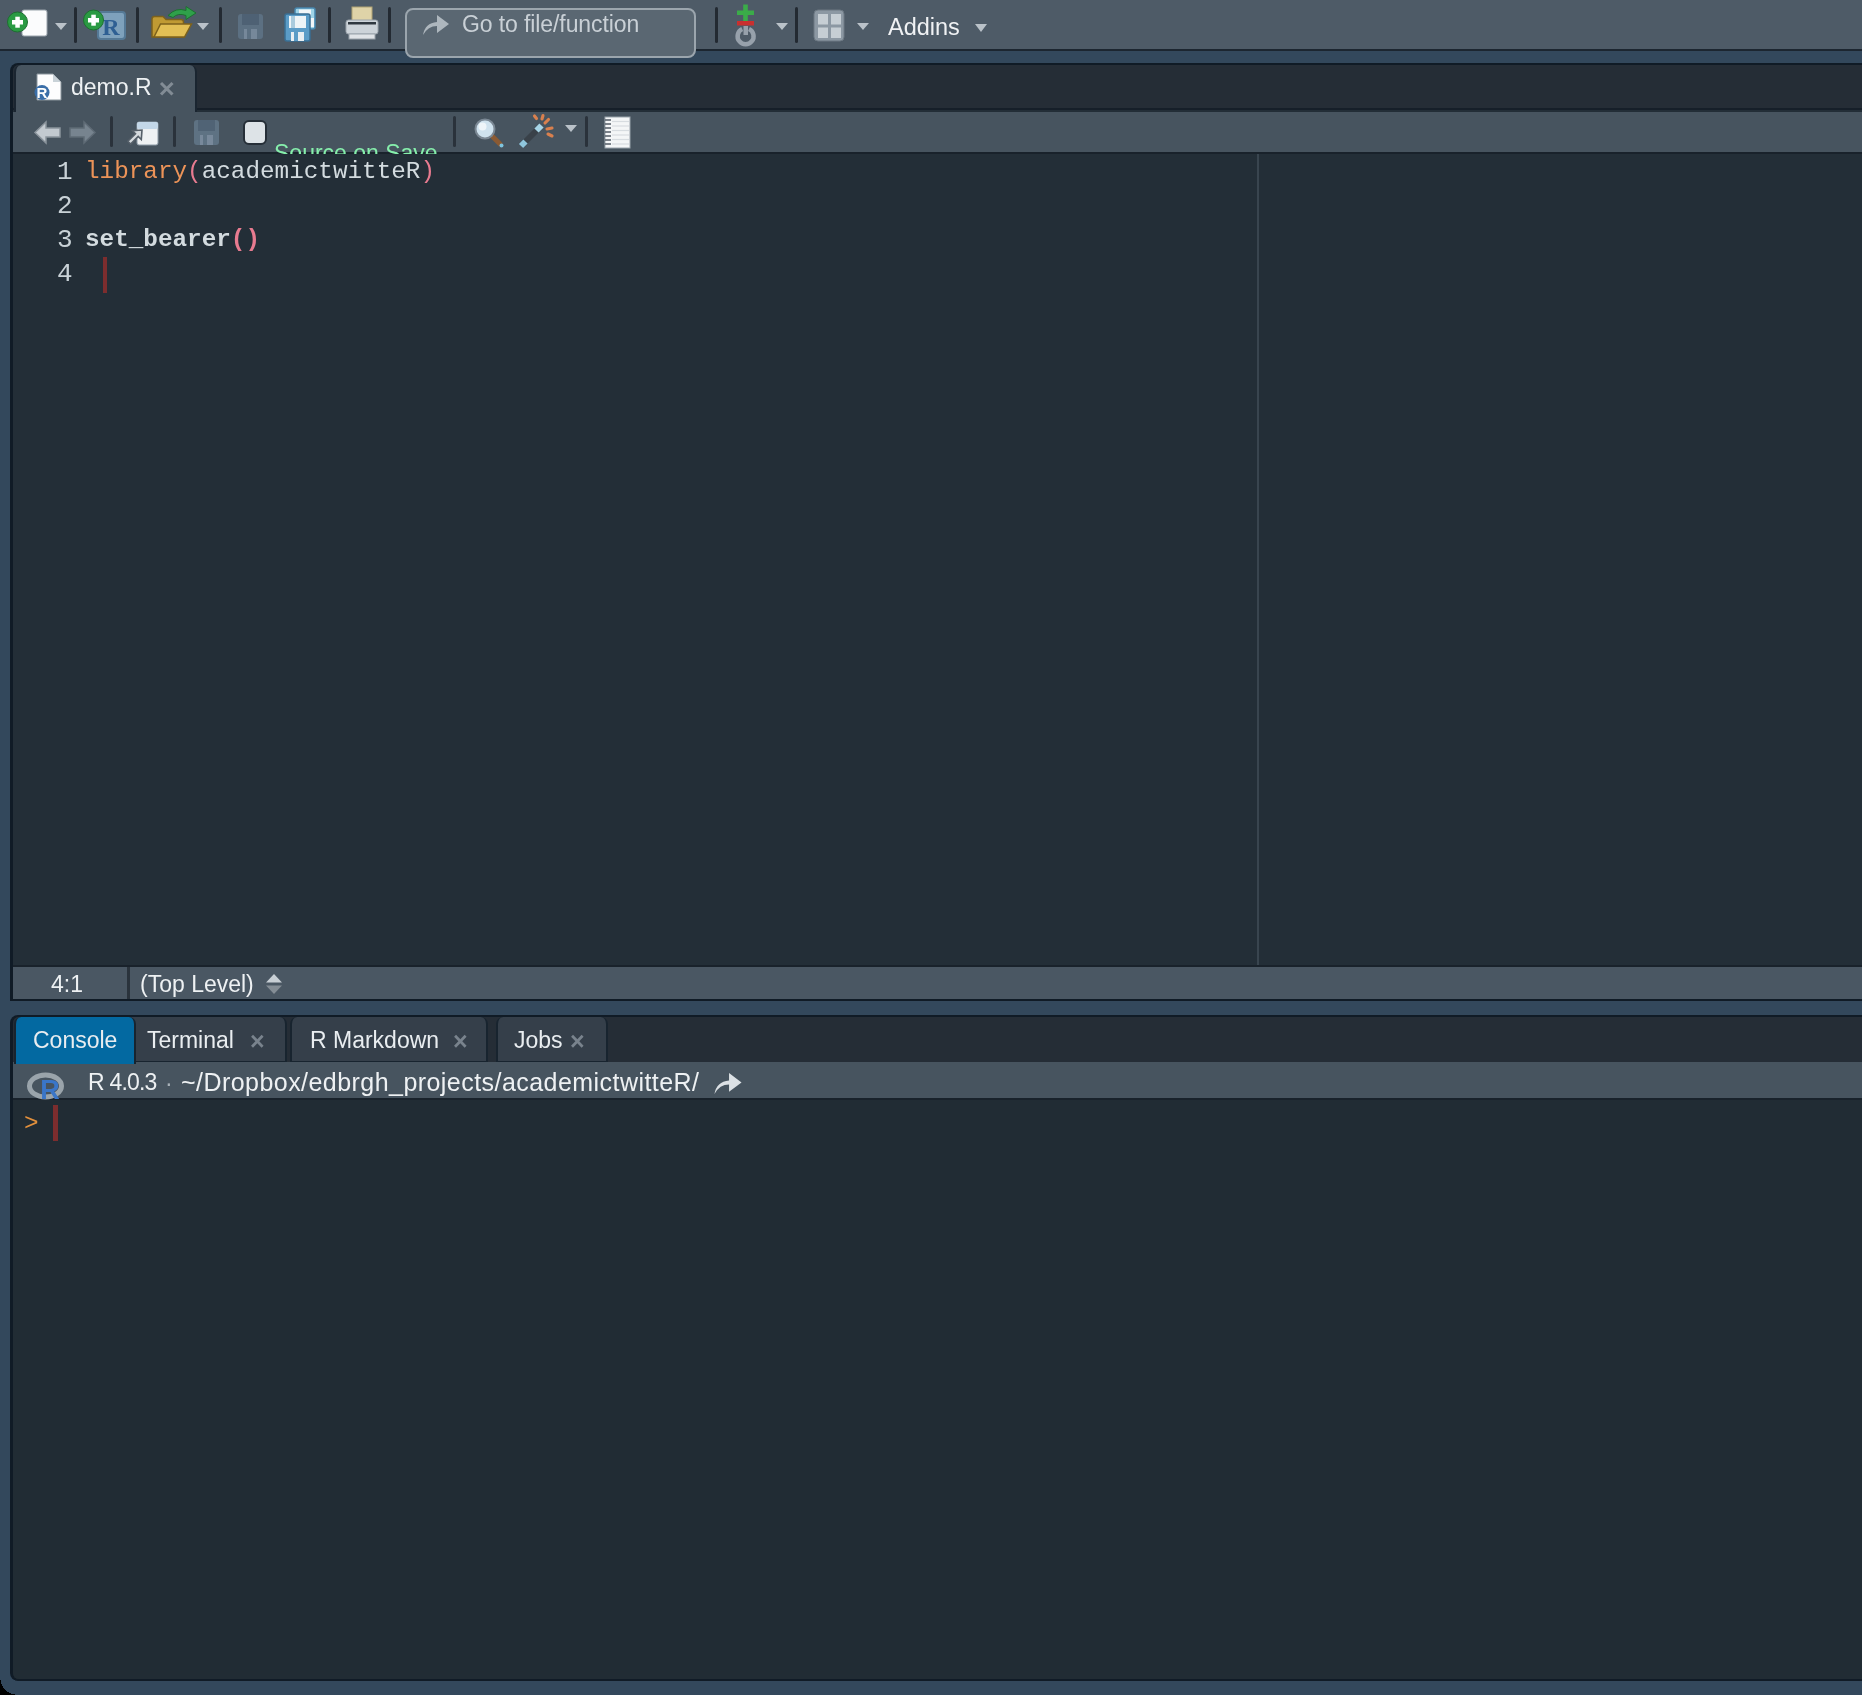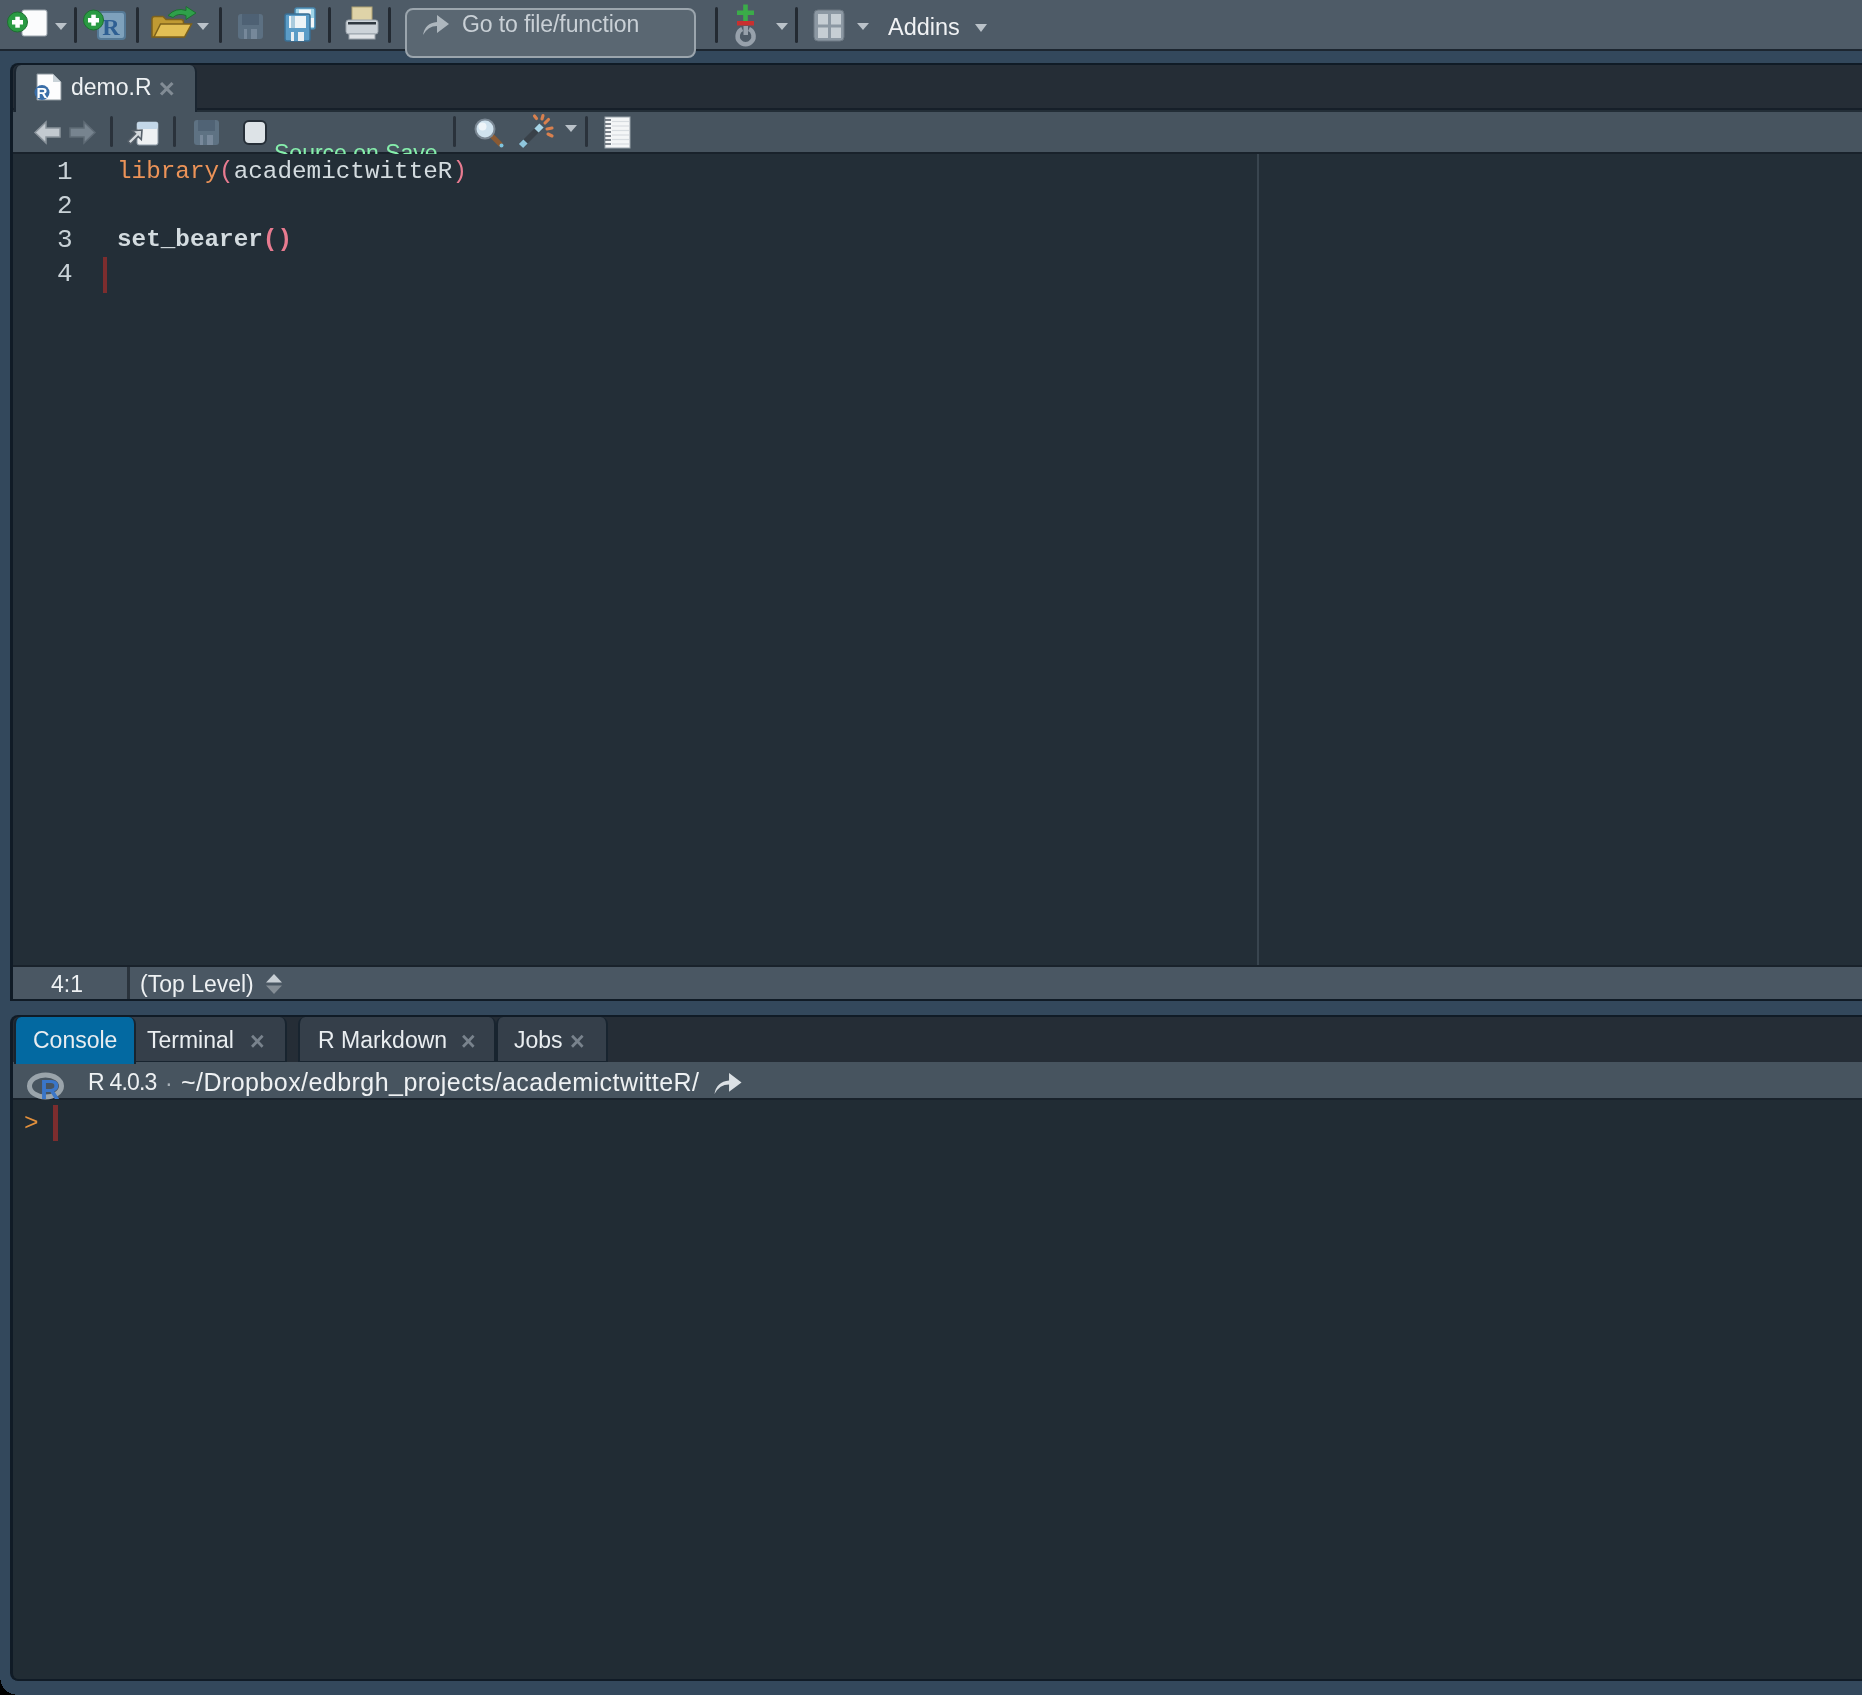--- a/index.html
+++ b/index.html
@@ -18,21 +18,21 @@
   #edpane { left:10px; top:63px; width:1852px; height:938px; background:#232e37;
             border:2px solid #101b26; border-left-width:3px; border-right:none; border-radius:8px 0 0 0; }
   #edtabbar { position:absolute; left:0; top:0; width:100%; height:45px; background:#252d36; border-radius:6px 0 0 0; border-bottom:2px solid #161f29;}
   #edtab { position:absolute; left:1px; top:0px; width:183px; height:47px; background:#47545f; border:2px solid #1a2530; border-top:none; border-bottom:none; border-radius:7px 7px 0 0; z-index:3; color:#eef1f3; font-size:23px; }
   #edtoolbar { position:absolute; left:0; top:47px; width:100%; height:42px; background:#47545f; border-bottom:2px solid #19222b; }
   .esep { position:absolute; top:4px; width:3px; height:31px; background:#2a323b; border-radius:2px; }
   #edcode { position:absolute; left:0; top:89px; width:100%; height:811px; background:#232e37; overflow:hidden;
             font-family:"Liberation Mono", monospace; font-size:24.3px; line-height:34px; }
   #edstatus { position:absolute; left:0; bottom:0; width:100%; height:34px; background:#4a5763; border-top:2px solid #19222b; color:#eef1f3; font-size:23px; }
   .gut { position:absolute; left:0; width:59.5px; text-align:right; color:#c9d2d7; font-size:26px; }
-  .cl  { position:absolute; left:104px; white-space:pre; color:#d3dbdf; }
+  .cl  { position:absolute; left:72px; white-space:pre; color:#d3dbdf; }
   .kw { color:#ec9358; } .pr { color:#e87b90; }
   .marginline { position:absolute; left:1244px; top:0; bottom:0; width:2px; background:#39454f; }
   
   #copane { left:10px; top:1015px; width:1852px; height:666px; background:#212c34;
             border:2px solid #101b26; border-left-width:3px; border-right:none; border-radius:8px 0 0 8px; }
   #cotabbar { position:absolute; left:0; top:0; width:100%; height:45px; background:#252d36; border-radius:6px 0 0 0; }
   #coheader { position:absolute; left:0; top:45px; width:100%; height:38px; background:#47545f; border-bottom:2px solid #19222b; color:#eef1f3; font-size:23px; }
   #cobody { position:absolute; left:0; top:85px; width:100%; height:577px; background:#212c34; border-radius:0 0 0 6px;
             font-family:"Liberation Mono", monospace; font-size:24.3px; }
   .cotab { position:absolute; top:0px; height:46px; background:#353f4a; border:2px solid #18242f; border-top:none; border-radius:7px 7px 0 0; color:#e9edf0; font-size:23px; }
@@ -235,21 +235,21 @@
 
   <div class="abs" id="copane">
     <div id="cotabbar"></div>
     <div class="cotab" style="left:1px; width:122px; height:47px; background:#0369a1; border-bottom:none; z-index:3;">
       <div class="lbl" style="left:17px;">Console</div>
     </div>
     <div class="cotab" style="left:110px; width:164px;text-decoration:underline;">
       <div class="lbl" style="left:22px;">Terminal</div>
       <div class="cox" style="left:125px;">×</div>
     </div>
-    <div class="cotab" style="left:285px; width:198px;text-align:center;">
+    <div class="cotab" style="left:277px; width:198px;text-align:center;">
       <div class="lbl" style="left:18px;">R Markdown</div>
       <div class="cox" style="left:161px;">×</div>
     </div>
     <div class="cotab" style="left:483px; width:112px;">
       <div class="lbl" style="left:16px;">Jobs</div>
       <div class="cox" style="left:72px;">×</div>
     </div>
     <div id="coheader">
       <svg style="left:15px; top:11px;" width="40" height="30" viewBox="0 0 40 30">
         <ellipse cx="17.5" cy="13" rx="16" ry="11" fill="none" stroke="#9aa4ab" stroke-width="5"></ellipse>

